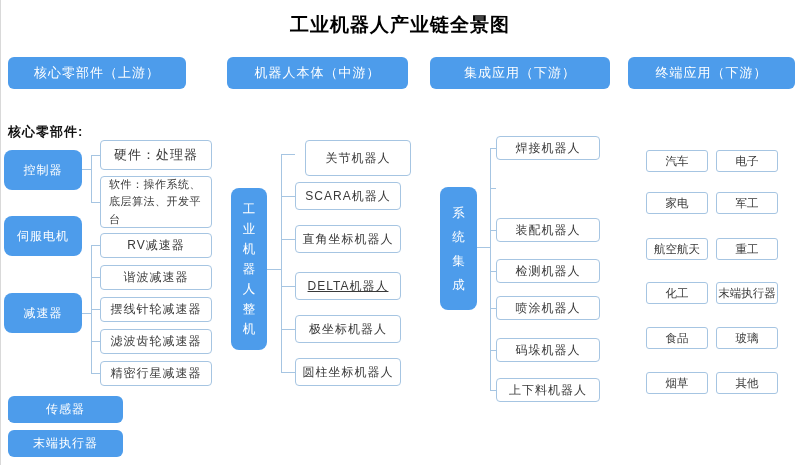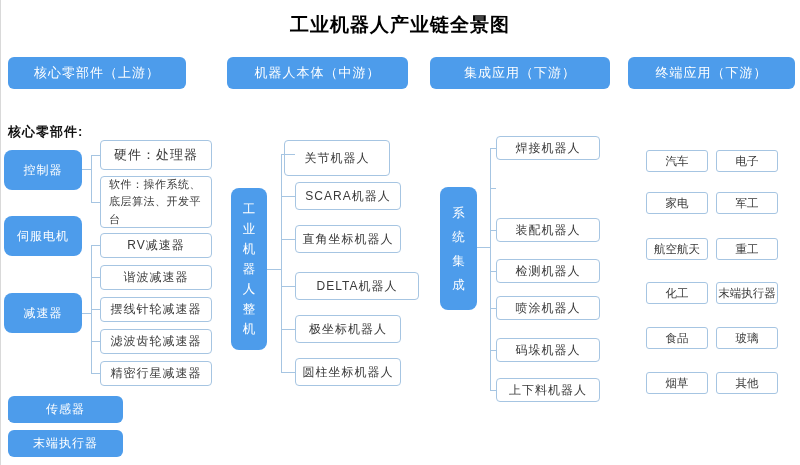--- a/index.html
+++ b/index.html
@@ -106,24 +106,24 @@
   <div class="cline" style="left:91px; top:245px; width:9px; height:1px;"></div>
   <div class="cline" style="left:91px; top:277px; width:9px; height:1px;"></div>
   <div class="cline" style="left:91px; top:309px; width:9px; height:1px;"></div>
   <div class="cline" style="left:91px; top:341px; width:9px; height:1px;"></div>
   <div class="cline" style="left:91px; top:373px; width:9px; height:1px;"></div>
 
   <div class="vbox" style="left:231px; top:188px; width:36px; height:162px;">
     <div class="vtext">工业机器人整机</div>
   </div>
 
-  <div class="white-box" style="left:284px; top:140px; width:106px; height:36px;font-family:Liberation Serif, serif;">关节机器人</div>
+  <div class="white-box" style="left:305px; top:140px; width:106px; height:36px;font-family:Liberation Serif, serif;">关节机器人</div>
   <div class="white-box" style="left:295px; top:182px; width:106px; height:28px;">SCARA机器人</div>
   <div class="white-box" style="left:295px; top:225px; width:106px; height:28px;">直角坐标机器人</div>
-  <div class="white-box" style="left:295px; top:272px; width:124px; height:28px;">DELTA机器人</div>
+  <div class="white-box" style="left:295px; top:272px; width:106px; height:28px;text-decoration:underline;">DELTA机器人</div>
   <div class="white-box" style="left:295px; top:315px; width:106px; height:28px;">极坐标机器人</div>
   <div class="white-box" style="left:295px; top:358px; width:106px; height:28px;">圆柱坐标机器人</div>
 
   <div class="cline" style="left:267px; top:269px; width:14px; height:1px;"></div>
   <div class="cline" style="left:281px; top:154px; width:1px; height:219px;"></div>
   <div class="cline" style="left:281px; top:154px; width:14px; height:1px;"></div>
   <div class="cline" style="left:281px; top:196px; width:14px; height:1px;"></div>
   <div class="cline" style="left:281px; top:239px; width:14px; height:1px;"></div>
   <div class="cline" style="left:281px; top:286px; width:14px; height:1px;"></div>
   <div class="cline" style="left:281px; top:329px; width:14px; height:1px;"></div>

